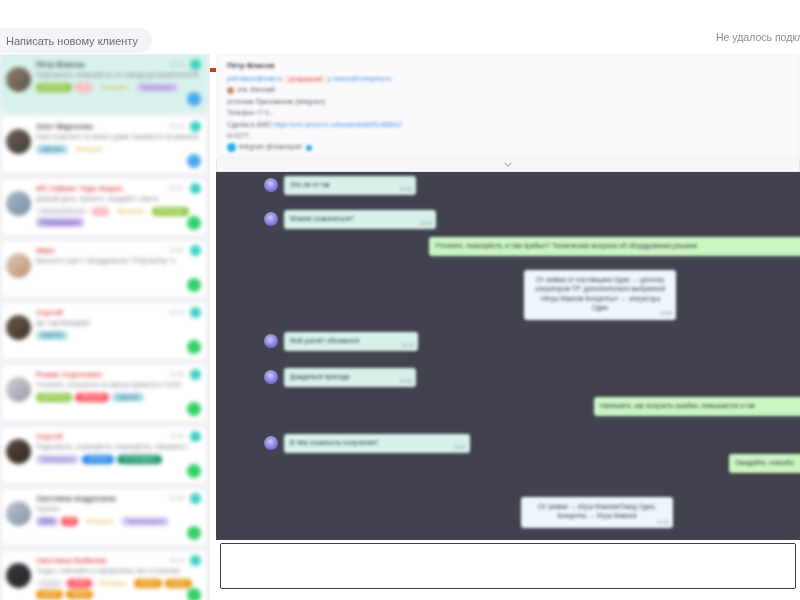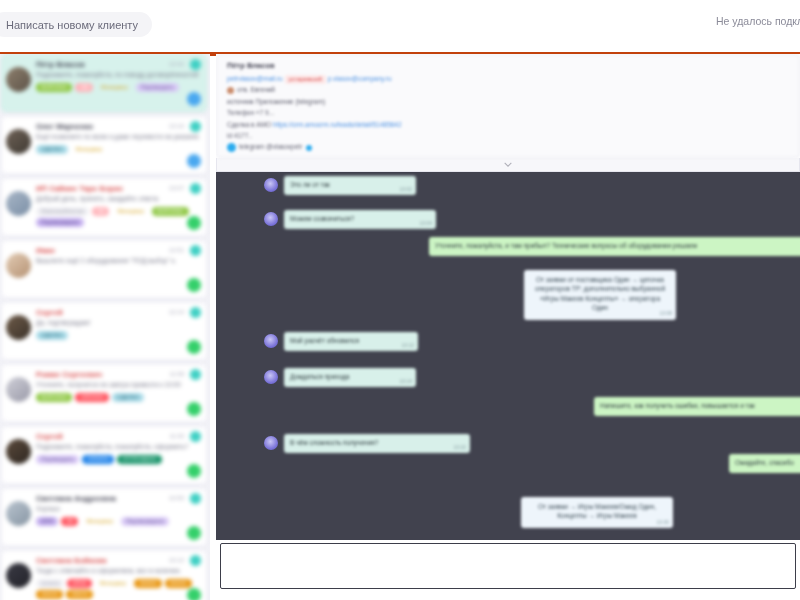--- a/index.html
+++ b/index.html
@@ -5,21 +5,21 @@
   * { box-sizing: border-box; margin: 0; padding: 0; }
   html, body {
     width: 800px; height: 600px;
     overflow: hidden;
     background: #ffffff;
     font-family: "Liberation Sans", sans-serif;
   }
 
   
   .topbar {
-    position: absolute; left: 0; top: 0;
+    position: absolute; left: 0; top: 16px;
     width: 800px; height: 56px;
     background: #ffffff;
     border-bottom: 4px solid #c2410c;
     display: flex; align-items: center;
   }
   .new-client-btn {
     position: absolute; left: -8px; top: 12px;
     height: 25px;
     padding: 0 14px 0 14px;
     background: #f4f4f7;

